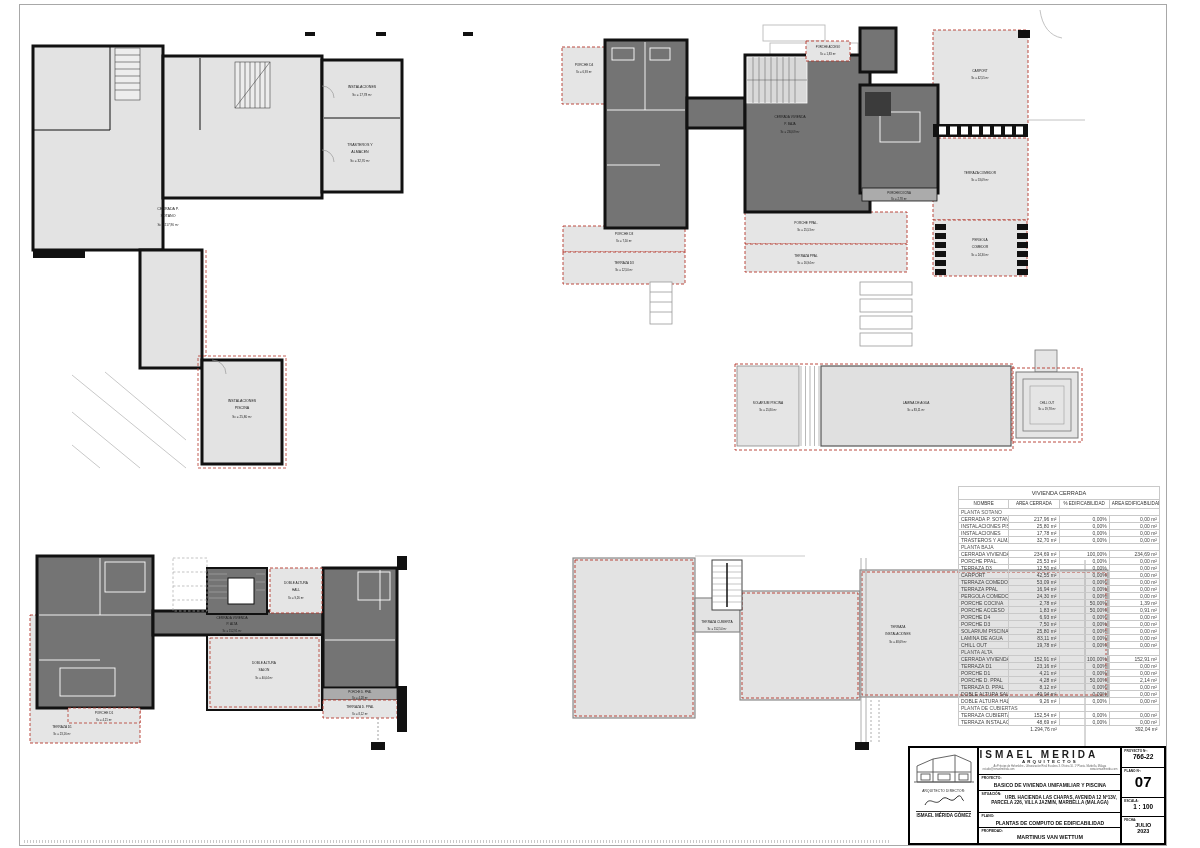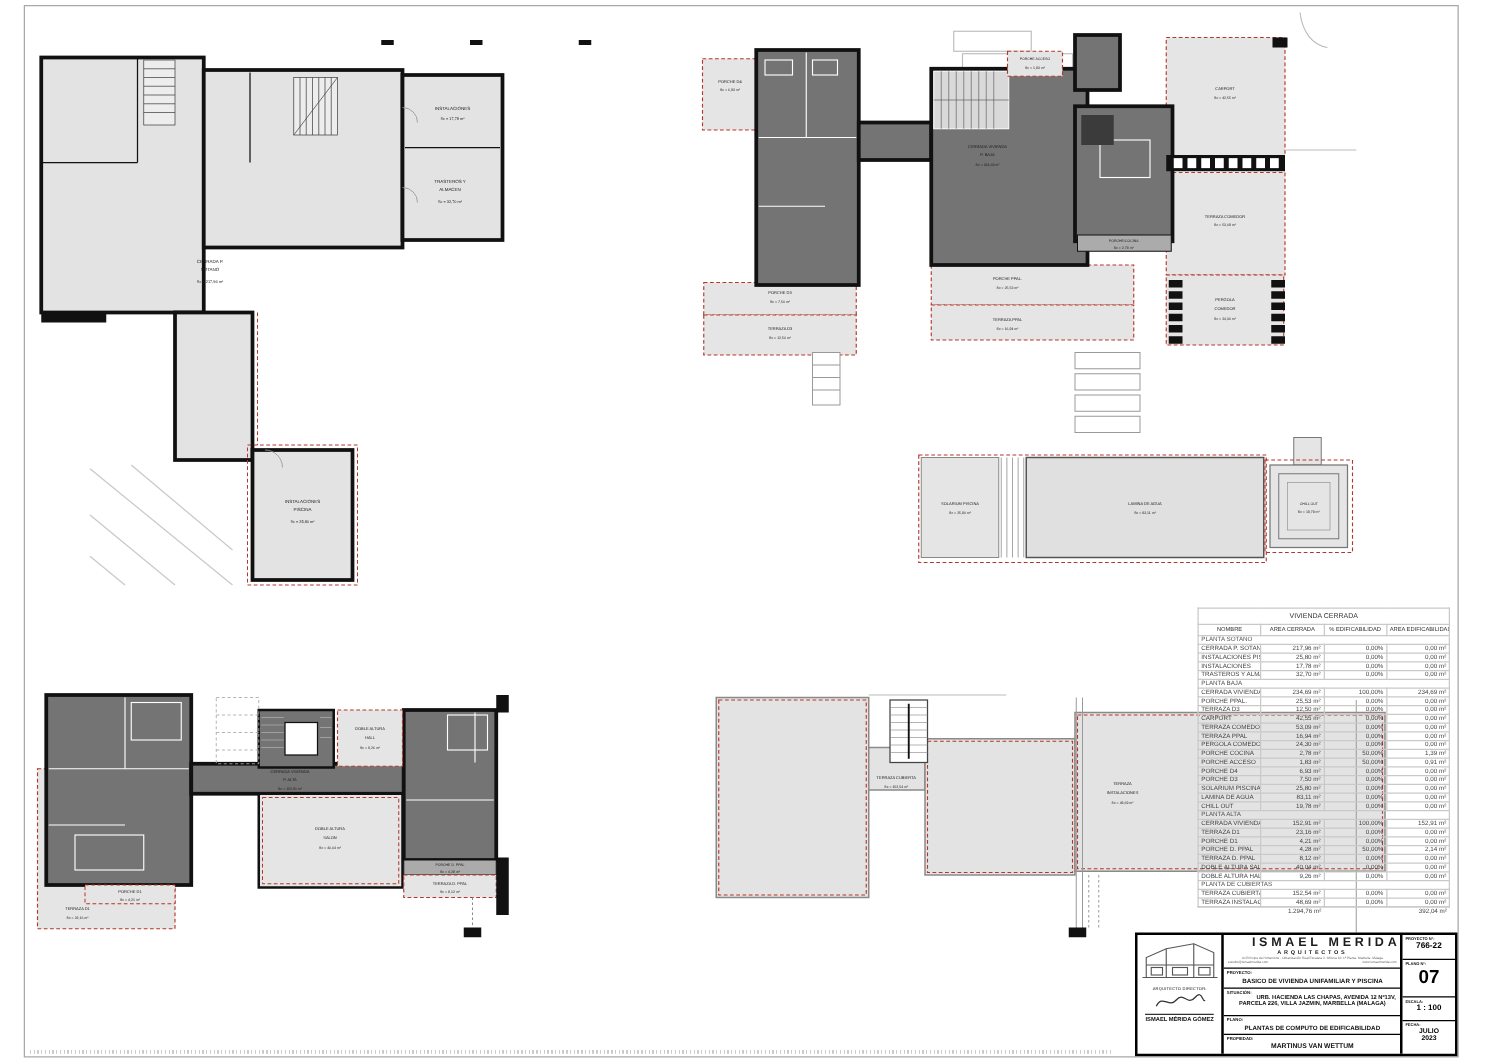--- a/index.html
+++ b/index.html
@@ -32,21 +32,21 @@
   
   #tblock{position:absolute;left:908px;top:746px;width:258px;height:99px;border:2px solid #000;background:#fff;display:flex;box-sizing:border-box;}
   #tb-left{width:70px;border-right:2px solid #000;box-sizing:border-box;display:flex;flex-direction:column;align-items:center;padding:2px 2px;}
   #tb-left .adir{font-size:3.2px;letter-spacing:.2px;color:#111;margin-top:3px;}
   #tb-left .aname{font-size:4.6px;font-weight:bold;color:#111;margin-top:2px;border-top:1px solid #333;padding-top:1px;}
   #tb-mid{width:142px;display:flex;flex-direction:column;box-sizing:border-box;}
   .mrow{border-bottom:1.5px solid #000;position:relative;box-sizing:border-box;}
   .mrow:last-child{border-bottom:none;}
   .mlabel{position:absolute;left:2px;top:1px;font-size:3.4px;font-weight:bold;color:#111;}
   .mval{text-align:center;font-weight:bold;color:#111;}
-  #logo-name{font-size:10px;font-weight:bold;letter-spacing:3px;text-align:right;margin-top:1px;padding-left:20px;}
+  #logo-name{font-size:10px;font-weight:bold;letter-spacing:3px;text-align:left;margin-top:1px;}
   #logo-sub{font-size:4.4px;font-weight:bold;letter-spacing:2.2px;text-align:center;margin-top:-1px;}
   #logo-addr{font-size:2.6px;color:#666;text-align:center;margin-top:1px;}
   #logo-links{display:flex;justify-content:space-between;font-size:2.6px;color:#666;padding:0 3px;}
   #tb-right{width:44px;border-left:2px solid #000;box-sizing:border-box;display:flex;flex-direction:column;}
   .rrow{border-bottom:1.5px solid #000;box-sizing:border-box;position:relative;}
   .rrow:last-child{border-bottom:none;}
   .rlabel{font-size:3.2px;font-weight:bold;color:#111;padding:1px 0 0 2px;}
   .rval{text-align:center;font-weight:bold;color:#000;}
   #microtext{position:absolute;left:24px;top:840px;width:866px;height:2.5px;opacity:.45;
     background:repeating-linear-gradient(90deg,#888 0 1px,transparent 1px 3px);}

